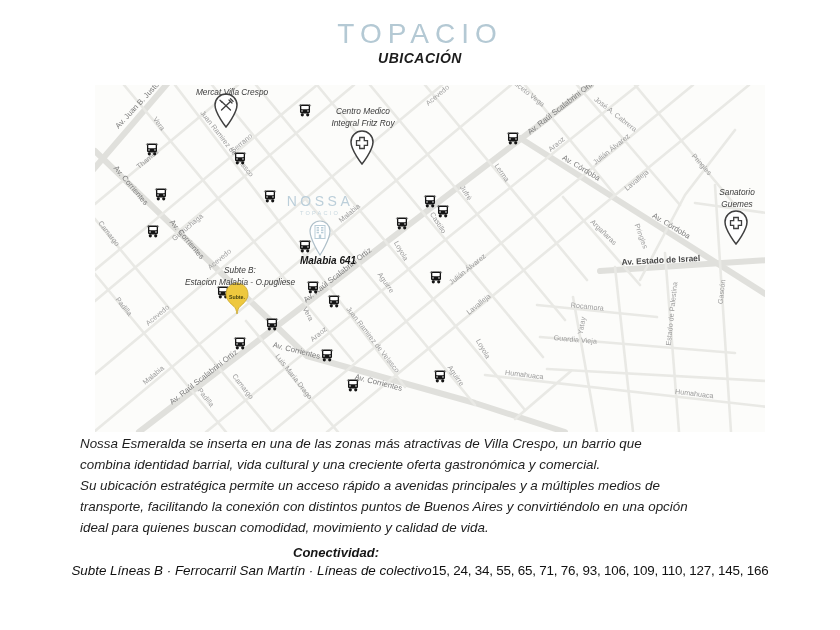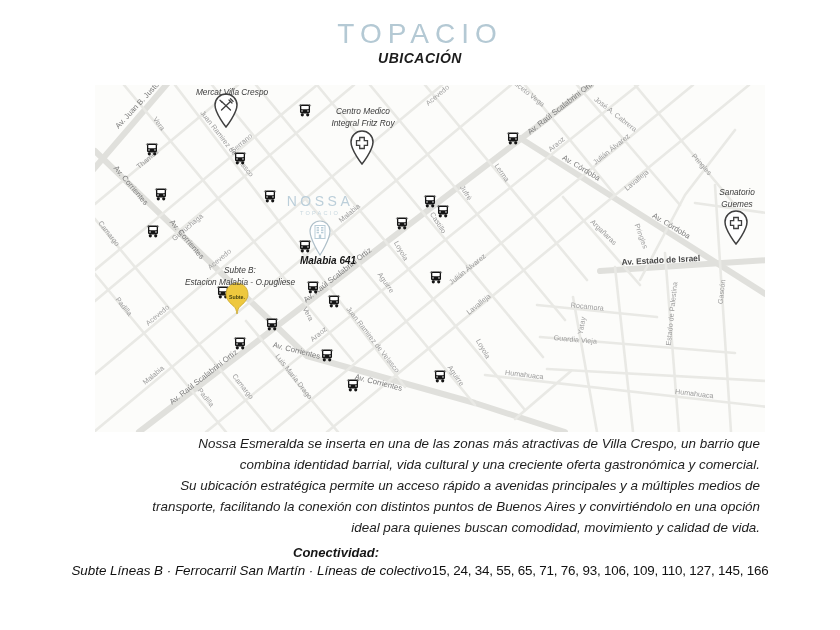--- a/index.html
+++ b/index.html
@@ -15,21 +15,21 @@
   .road.major{stroke:#e0e0dc;stroke-width:6}
   text{font-family:"Liberation Sans",sans-serif}
   .slabel{font-size:7.2px;fill:#9c9c9c;text-anchor:middle}
   .slabel.maj{font-size:7.8px;fill:#7d7d7d}
   .slabel.maj2{font-size:8.4px;fill:#4a4a4a;font-weight:bold}
   .pl{font-size:8.3px;font-style:italic;fill:#3b3b3b;text-anchor:middle}
   .pl.b{font-weight:bold;font-size:10px;fill:#141414}
   .nossa1{font-size:14px;letter-spacing:3.5px;fill:#bccfda;text-anchor:middle}
   .nossa2{font-size:5.6px;letter-spacing:2.2px;fill:#c7d7df;text-anchor:middle}
   .subte-label{font-size:5.2px;font-weight:bold;fill:#43400f;text-anchor:middle}
-  .para{position:absolute;top:433px;left:80px;width:680px;text-align:right;
+  .para{position:absolute;top:433px;left:80px;width:680px;text-align:left;
        font-style:italic;font-size:13.4px;line-height:21px;color:#1e1e1e;white-space:pre-line}
   .conn-h{position:absolute;top:545px;left:0;width:672px;text-align:center;
        font-style:italic;font-weight:bold;font-size:13px;color:#151515}
   .conn-l{position:absolute;top:563px;left:35px;width:770px;text-align:center;
        font-size:13.4px;color:#111}
   .conn-l .it{font-style:italic}
   .conn-l .nums{font-style:normal;letter-spacing:-0.2px}
 </style>
 </head>
 <body>

